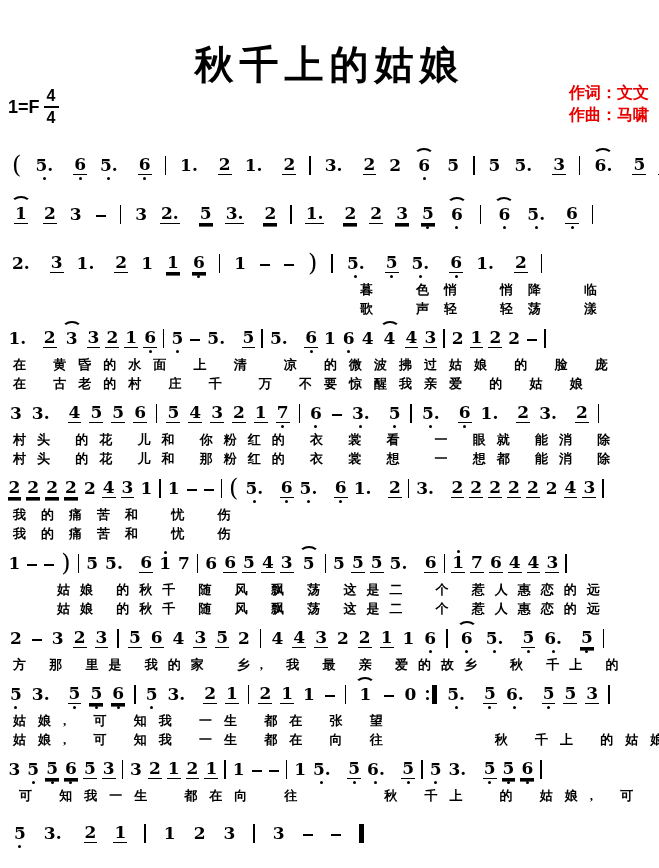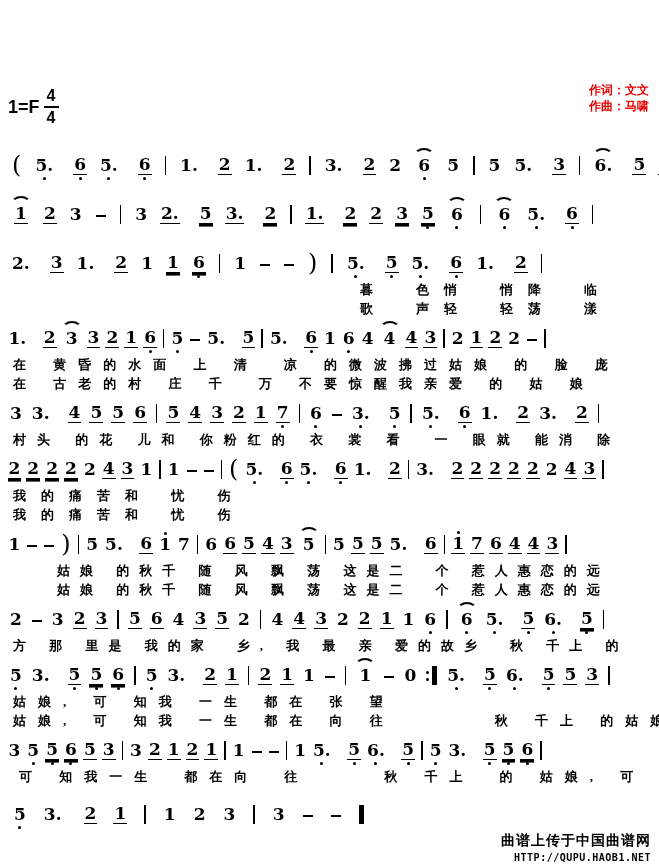--- a/index.html
+++ b/index.html
@@ -8,21 +8,21 @@
   
   .header{position:relative;height:146px;}
   .title{position:absolute;top:38px;left:0;right:0;text-align:center;
          font-size:39px;font-weight:bold;letter-spacing:6px;
          font-family:"Liberation Serif","DejaVu Serif",serif;}
   .keysig{position:absolute;left:8px;top:88px;font-size:18px;font-weight:bold;
           display:flex;align-items:center;font-family:Liberation Sans, sans-serif;}
   .frac{display:inline-flex;flex-direction:column;align-items:center;margin-left:4px;
         font-size:16px;line-height:1;font-weight:bold;}
   .fracbar{width:15px;height:2px;background:#000;margin:2px 0;}
-  .credits{position:absolute;right:10px;top:82px;font-size:12px;line-height:1.35;
+  .credits{position:absolute;right:10px;top:82px;font-size:16px;line-height:1.35;
            font-weight:bold;text-align:left;}
   
   .systems{padding:0 5px;}
   .system{margin:0;}
   .gap12{margin-bottom:12px;}
   .gap8{margin-bottom:8px;}
   .music{display:flex;align-items:flex-end;flex-wrap:nowrap;}
   .tok{display:inline-flex;flex-direction:column;align-items:center;}
   .m8 .tok{margin:0 8px;}
   .m6 .tok{margin:0 6px;}
@@ -49,20 +49,21 @@
   
   .footer{position:absolute;right:8px;bottom:5px;text-align:right;font-weight:bold;}
   .site{font-size:14px;letter-spacing:1px;font-family:"Liberation Sans","DejaVu Sans",sans-serif;}
   .url{font-size:10px;margin-top:2px;letter-spacing:0.5px;font-family:"DejaVu Sans Mono",monospace;}
 </style>
 </head>
 <body>
 
 <div class="sheet">
   <div class="header">
+    <div class="title">秋千上的姑娘</div>
     <div class="keysig">
       <span>1=F</span>
       <span class="frac">
         <span>4</span>
         <i class="fracbar"></i>
         <span>4</span>
       </span>
     </div>
     <div class="credits" style="color: rgb(230, 0, 0);">
       <div>作词：文文</div>
@@ -802,20 +803,21 @@
           </span>
           <span class="tok">
             <span class="sup"></span>
             <span class="num">
               <i class="bl-thin"></i>
             </span>
             <span class="sub"></span>
           </span>
         </div>
         <div class="lyric" style="padding-left: 8px; letter-spacing: 11px;">村头 的花 儿和 你粉红的 衣 裳 看　一 眼就 能消 除</div>
+        <div class="lyric" style="padding-left: 8px; letter-spacing: 11px;">村头 的花 儿和 那粉红的 衣 裳 想　一 想都 能消 除</div>
       </div>
       <div class="system">
         <div class="music m3">
           <span class="tok">
             <span class="sup"></span>
             <span class="num u2">2</span>
             <span class="sub"></span>
           </span>
           <span class="tok">
             <span class="sup"></span>
@@ -1782,17 +1784,13 @@
             <span class="sup"></span>
             <span class="num">
               <i class="bl-thick"></i>
             </span>
             <span class="sub"></span>
           </span>
         </div>
       </div>
     </div>
 
-  <div class="footer">
-    <div class="site">曲谱上传于中国曲谱网</div>
-    <div class="url">HTTP://QUPU.HAOB1.NET</div>
-  </div>
 </div>
 
 </body></html>

